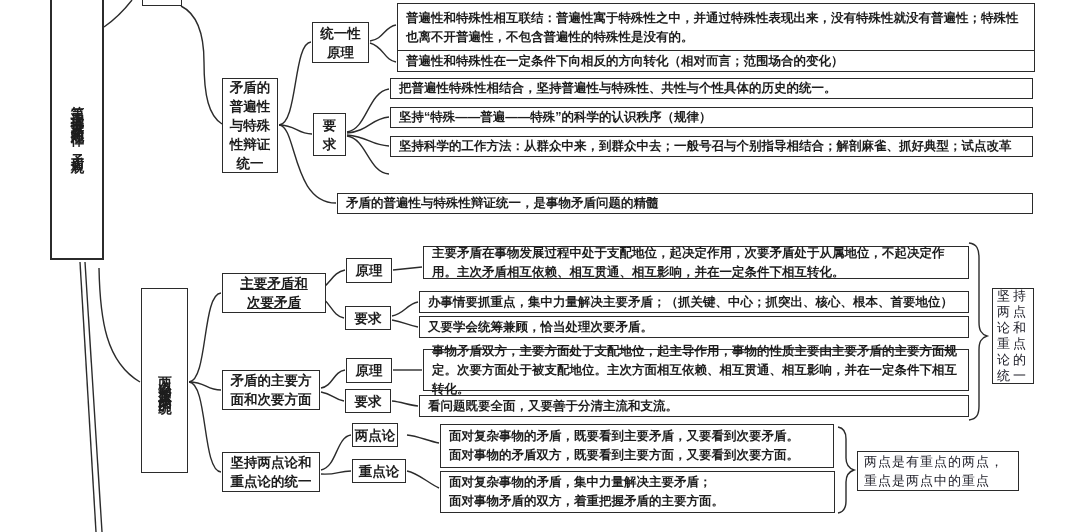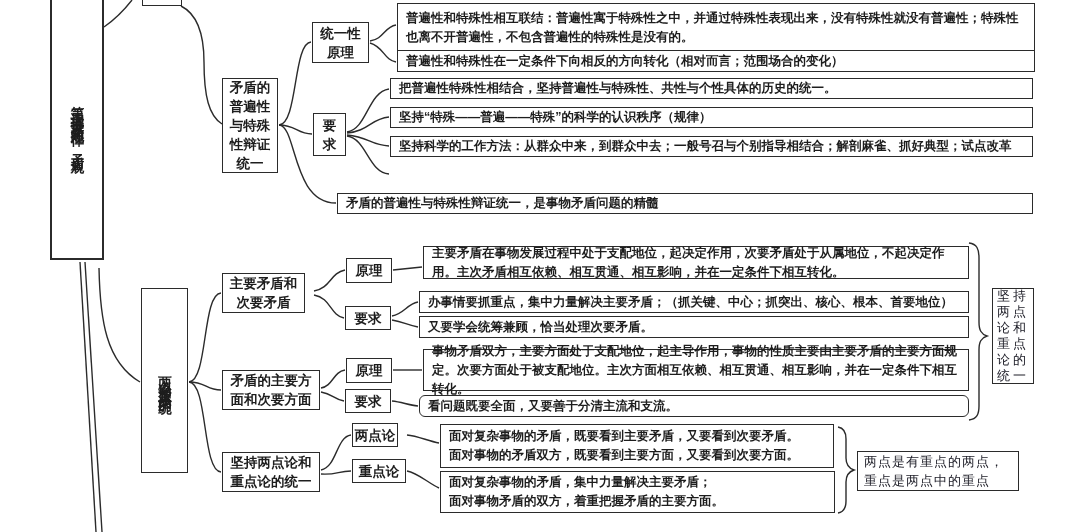--- a/index.html
+++ b/index.html
@@ -25,31 +25,31 @@
   #uniPrin{left:312px;top:22px;width:57px;height:41px;}
   #lbA1{left:397px;top:3px;width:638px;height:49px;}
   #lbA2{left:397px;top:50px;width:638px;height:22px;}
   #reqTop{left:313px;top:113px;width:33px;height:43px;}
   #reqA1{left:390px;top:78px;width:643px;height:21px;}
   #reqA2{left:390px;top:107px;width:643px;height:21px;}
   #reqA3{left:390px;top:136px;width:643px;height:21px;}
   #reqA4{left:390px;top:164px;width:643px;height:21px;}
   #essence{left:337px;top:193px;width:696px;height:21px;}
   #node2{left:141px;top:288px;width:47px;height:185px;}
-  #b1{left:222px;top:273px;width:83px;height:40px;}
+  #b1{left:222px;top:273px;width:104px;height:40px;text-decoration:underline;}
   #prin1{left:346px;top:258px;width:46px;height:25px;}
   #lbB1{left:423px;top:246px;width:546px;height:33px;}
   #req1{left:345px;top:306px;width:46px;height:24px;}
   #lbB2{left:419px;top:291px;width:550px;height:22px;}
   #lbB3{left:419px;top:316px;width:550px;height:22px;}
   #b2{left:222px;top:370px;width:98px;height:40px;}
   #prin2{left:346px;top:358px;width:46px;height:25px;}
   #lbB4{left:423px;top:349px;width:546px;height:42px;}
   #req2{left:345px;top:389px;width:46px;height:24px;}
-  #lbB5{left:419px;top:395px;width:550px;height:22px;border-radius:6px;}
+  #lbB5{left:419px;top:395px;width:550px;height:22px;}
   #b3{left:222px;top:452px;width:98px;height:40px;}
   #twoL{left:352px;top:423px;width:46px;height:24px;}
   #lbB6{left:440px;top:424px;width:394px;height:44px;}
   #keyL{left:352px;top:459px;width:54px;height:24px;}
   #lbB7{left:440px;top:471px;width:395px;height:42px;}
   #summary{left:992px;top:288px;width:42px;height:96px;font-size:13px;line-height:16px;
            letter-spacing:3px;white-space:pre-line;justify-content:center;text-align:right;}
   #note{left:857px;top:451px;width:162px;height:40px;font-size:13px;line-height:19px;
         letter-spacing:1px;white-space:pre-line;padding:0 6px;}
 </style>

